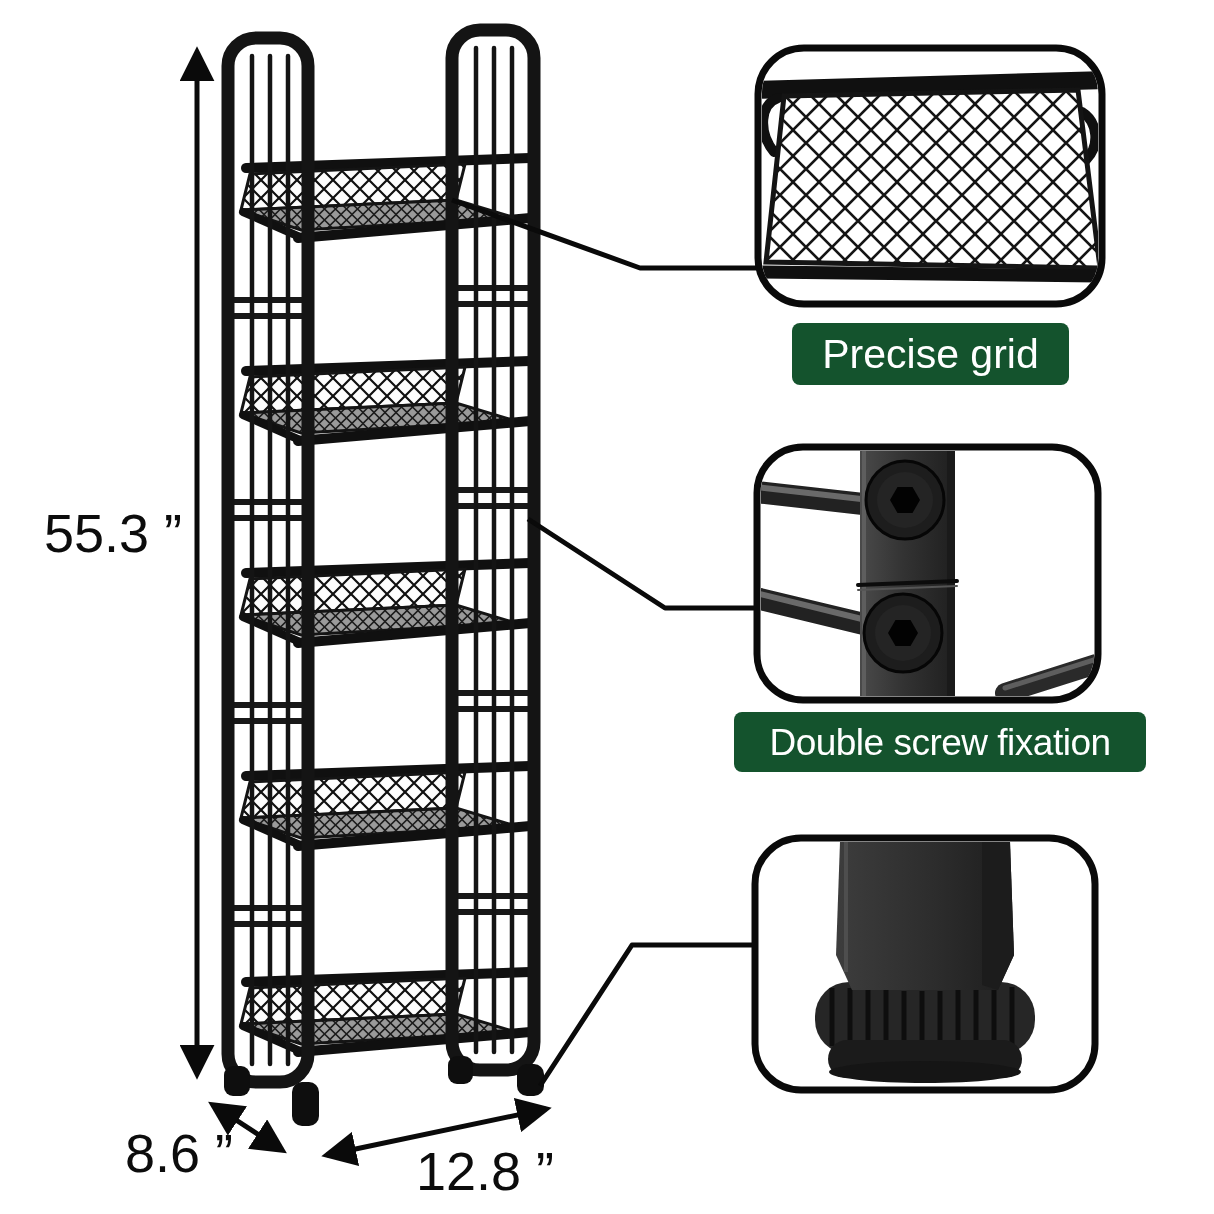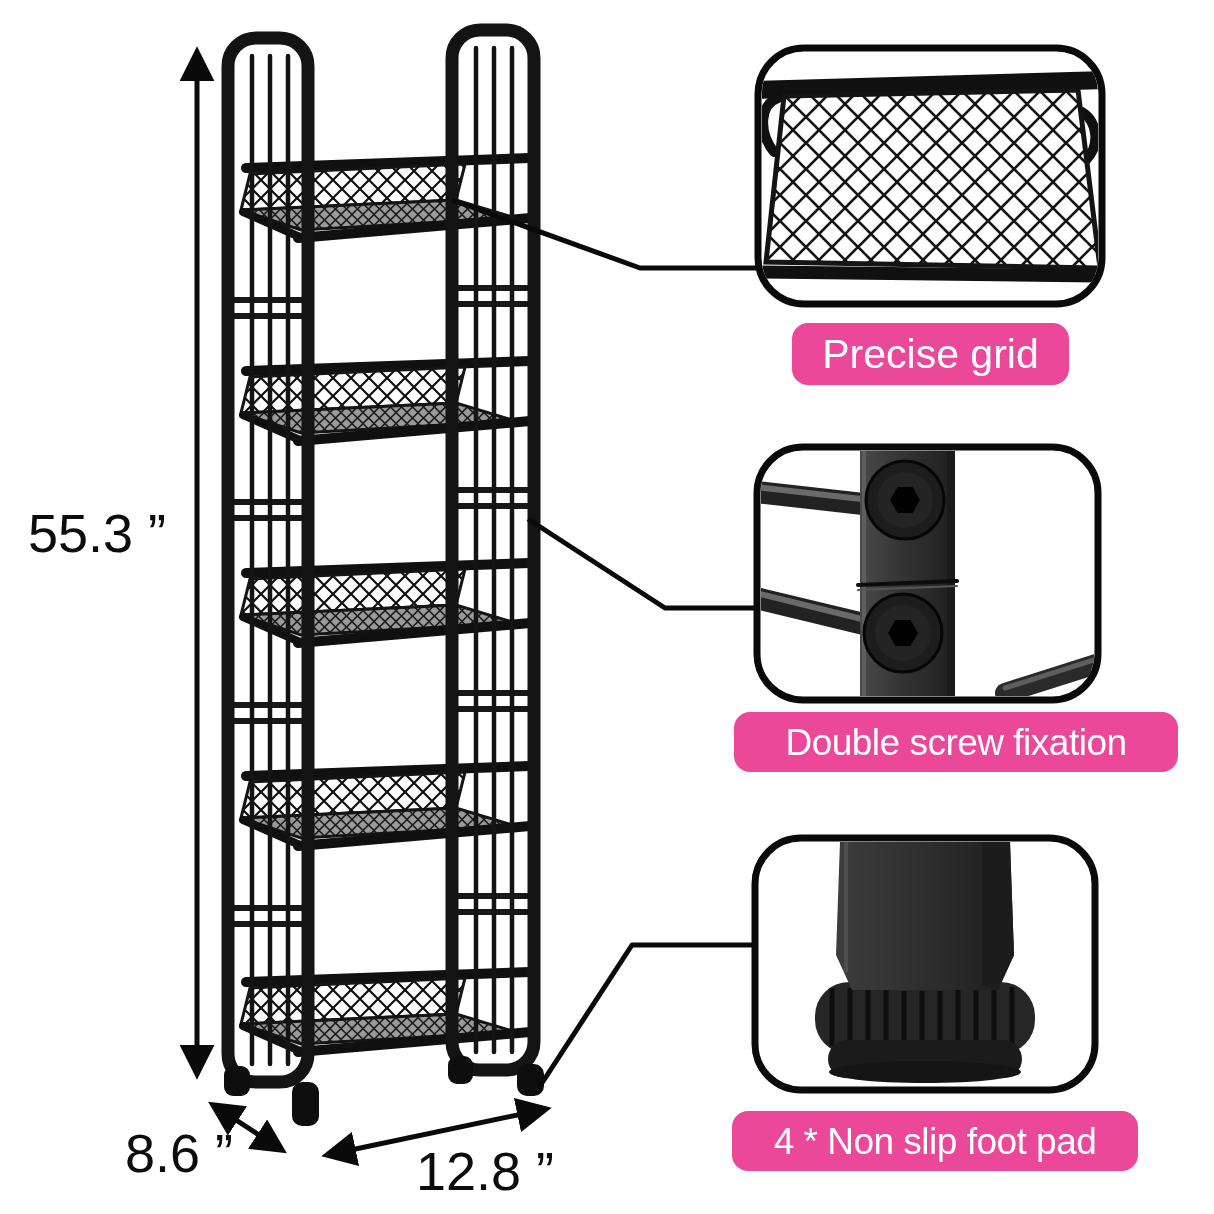--- a/index.html
+++ b/index.html
@@ -2,27 +2,27 @@
 <html><head>
 <meta charset="utf-8">
 <style>
   html,body{margin:0;padding:0;background:#ffffff;}
   body{width:1214px;height:1214px;position:relative;overflow:hidden;
        font-family:"Liberation Sans", sans-serif;}
   .stage{position:absolute;inset:0;width:1214px;height:1214px;}
   svg.scene{position:absolute;left:0;top:0;width:1214px;height:1214px;display:block;}
   .dim{position:absolute;color:#0c0c0c;font-size:54px;font-weight:400;
        letter-spacing:0px;white-space:nowrap;line-height:1;}
-  .pill{position:absolute;background:#ec4899;color:#ffffff;border-radius:16px;
+  .pill{position:absolute;background:#14532d;color:#ffffff;border-radius:8px;
         display:flex;align-items:center;justify-content:center;white-space:nowrap;
         line-height:1;}
   .pill-1{left:792px;top:323px;width:277px;height:62px;font-size:41px;}
-  .pill-2{left:734px;top:712px;width:444px;height:60px;font-size:37px;letter-spacing:-0.5px;}
+  .pill-2{left:734px;top:712px;width:412px;height:60px;font-size:37px;letter-spacing:-0.5px;}
   .pill-3{left:732px;top:1111px;width:406px;height:60px;font-size:37px;letter-spacing:-0.5px;}
-  .dim-h{left:28px;top:506px;text-align:right;}
+  .dim-h{left:44px;top:506px;text-align:right;}
   .dim-d{left:125px;top:1126px;text-align:center;}
   .dim-w{left:416px;top:1144px;}
 </style>
 </head>
 <body>
 
 <div class="stage">
 
   <svg class="scene" viewBox="0 0 1214 1214">
     <defs>
@@ -215,14 +215,13 @@
       <rect x="755" y="838" width="340" height="252" rx="46" fill="none" stroke="#0a0a0a" stroke-width="7"></rect>
     </g>
   </svg>
 
   <div class="dim dim-h">55.3 ”</div>
   <div class="dim dim-d">8.6 ”</div>
   <div class="dim dim-w">12.8 ”</div>
 
   <div class="pill pill-1">Precise grid</div>
   <div class="pill pill-2">Double screw fixation</div>
-  <div class="pill pill-3">4 * Non slip foot pad</div>
 </div>
 
 </body></html>

